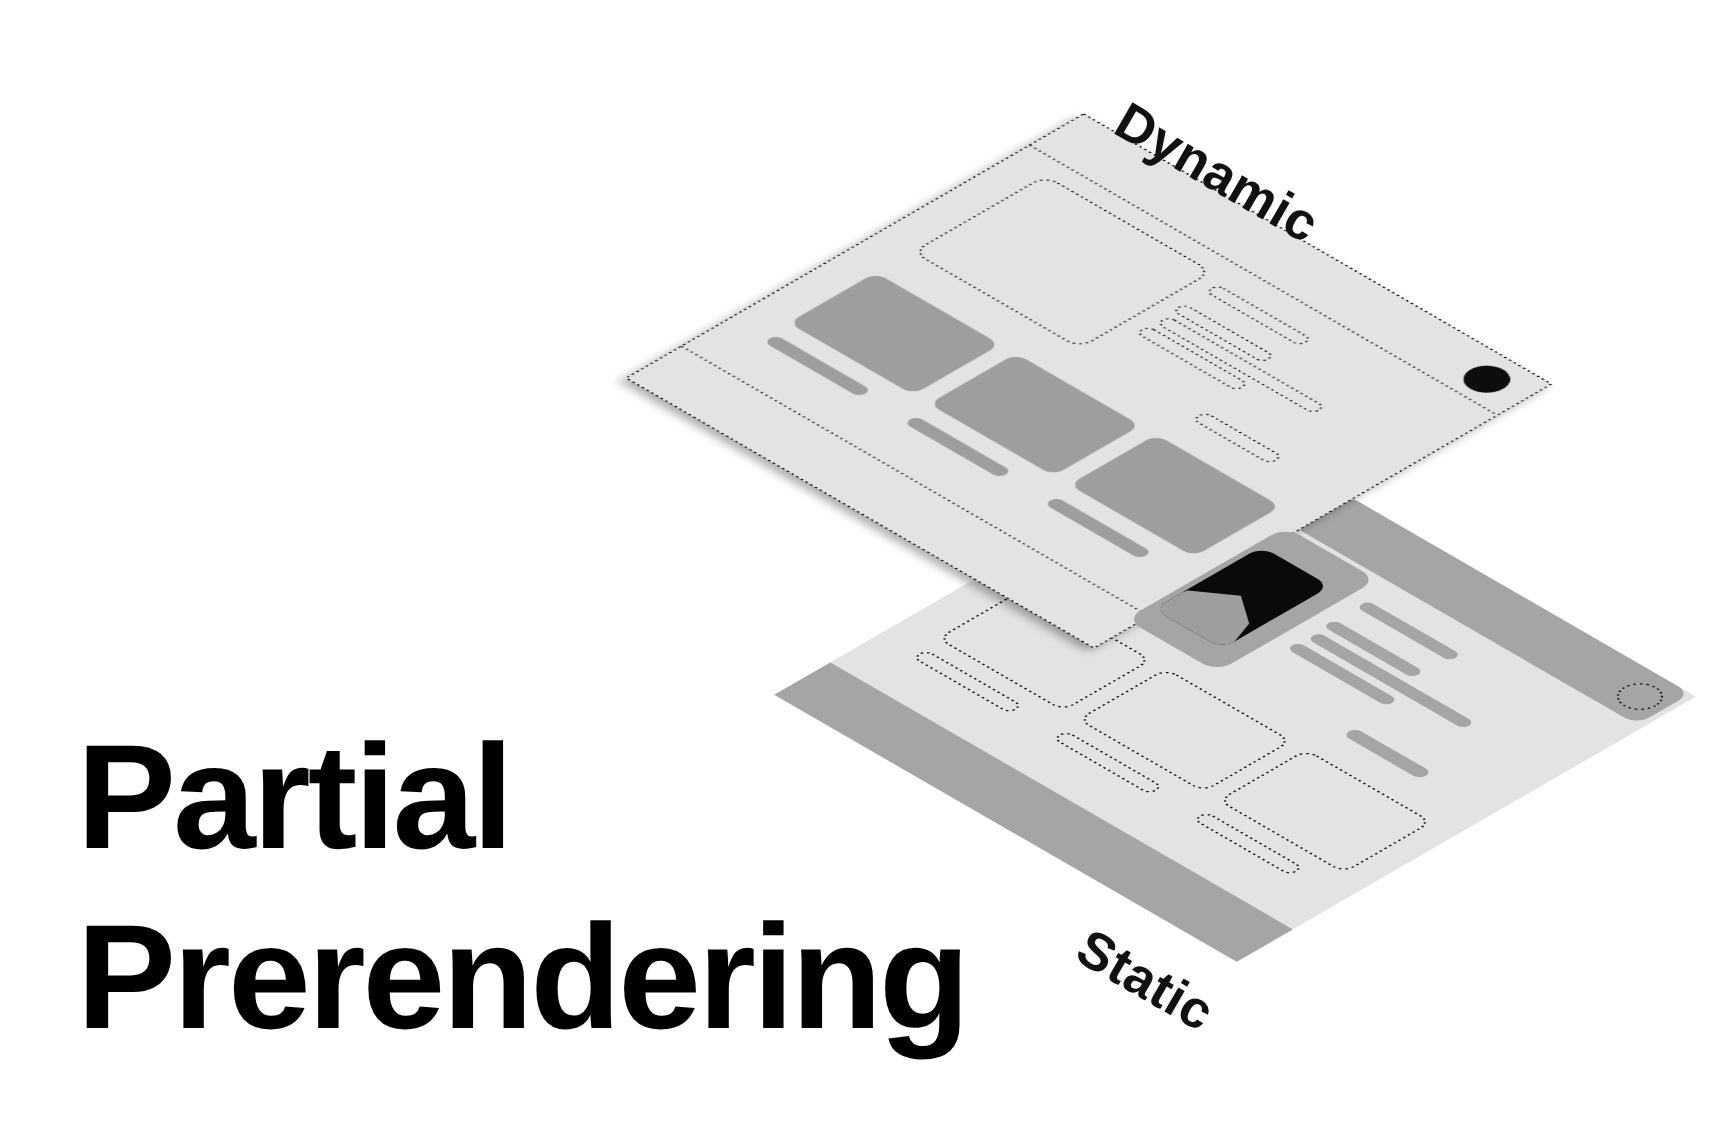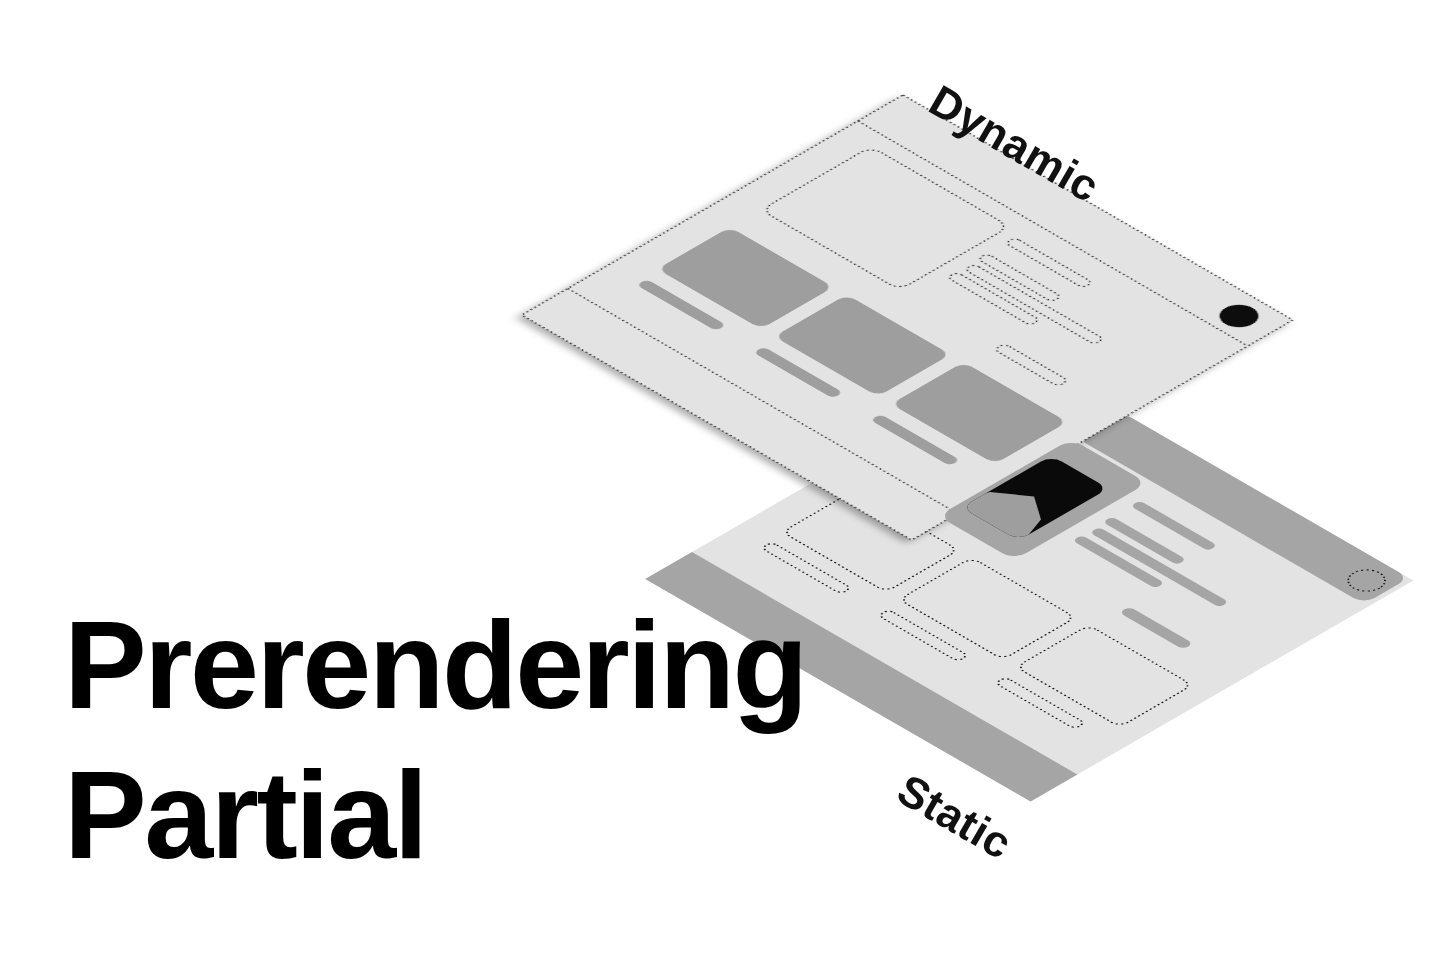--- a/index.html
+++ b/index.html
@@ -86,17 +86,17 @@
       <rect class="solid" x="106" y="56" width="88" height="154" rx="14"></rect>
       <rect class="ink" x="111" y="84" width="66" height="104" rx="12"></rect>
       <polygon class="card" clip-path="url(#heroClip)" points="102,190 112,156 142,135 169,154 182,190"></polygon>
     </g>
 
     <text class="iso-label" transform="translate(926,110) rotate(30)">Dynamic</text>
     <text class="iso-label" transform="translate(894,799) rotate(30)">Static</text>
   </svg>
 
   <div class="big-title">
+    <div>Partial</div>
     <div>Prerendering</div>
-    <div>Partial</div>
   </div>
 
 </div>
 
 </body></html>

